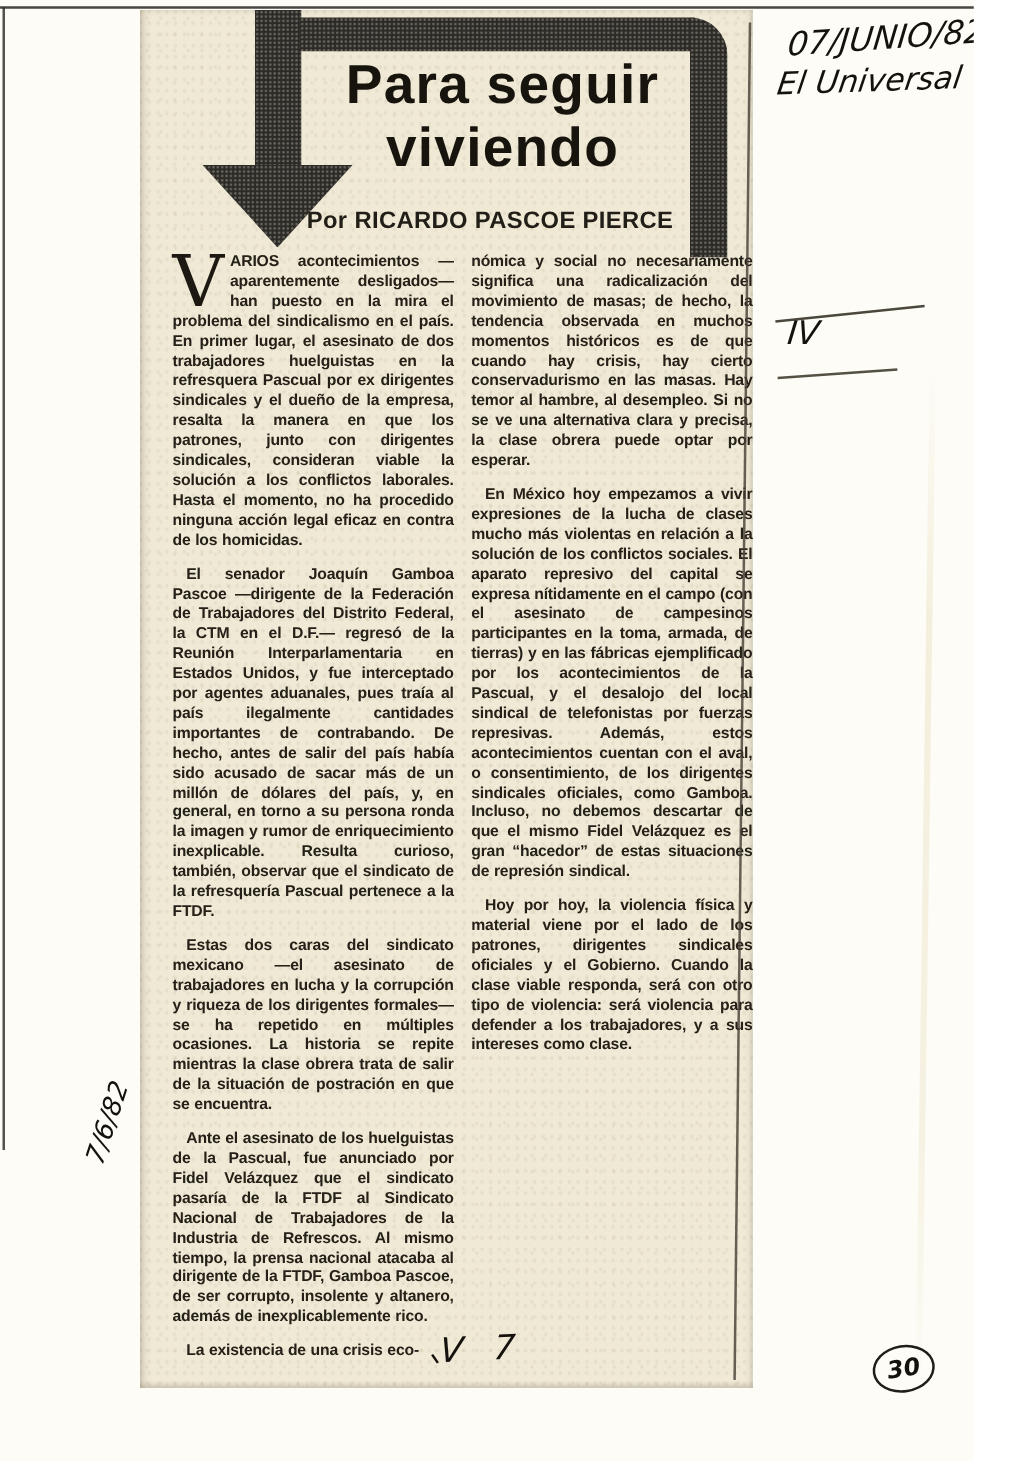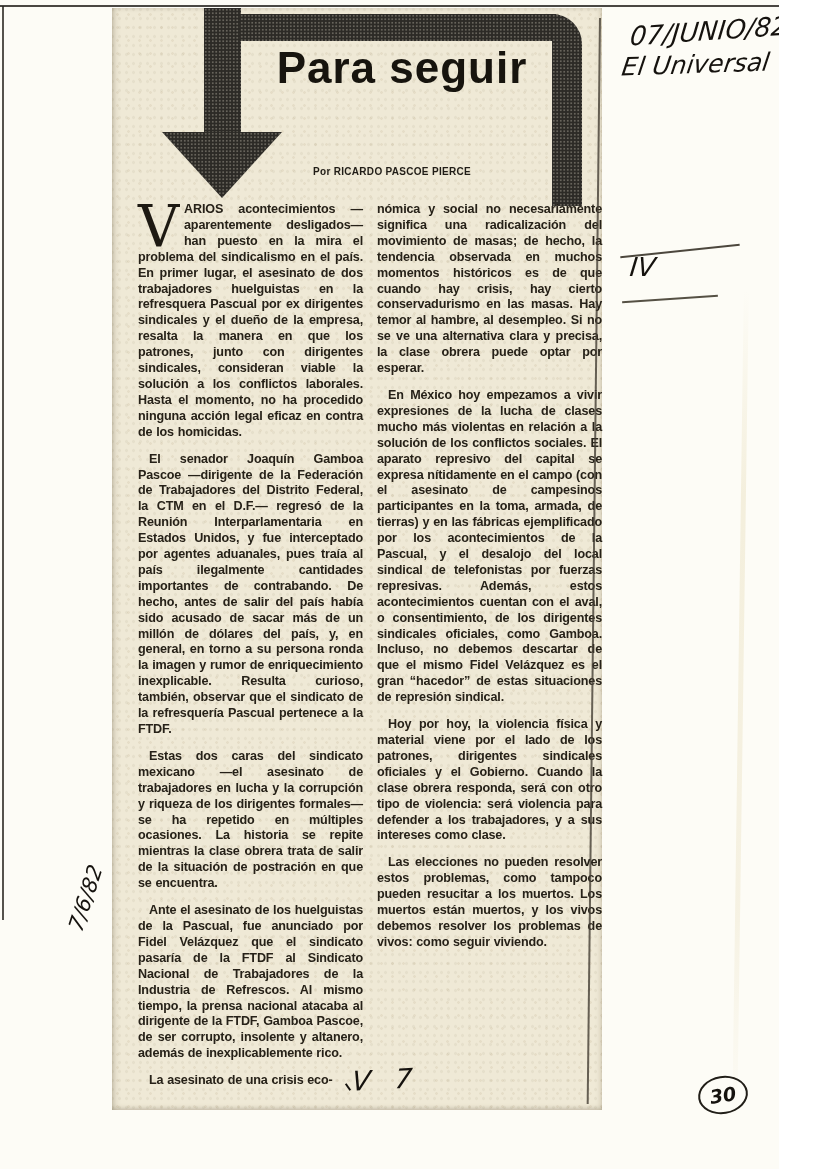--- a/index.html
+++ b/index.html
@@ -29,21 +29,21 @@
   .arrow-shaft{position:absolute;left:92px;top:0;width:37px;height:128px;}
   .arrow-head{position:absolute;left:50px;top:124px;width:120px;height:66px;
     clip-path:polygon(0 0,100% 0,50% 100%);}
   .band-top{position:absolute;left:128px;top:6px;width:316px;height:27px;}
   .band-right{position:absolute;left:440px;top:6px;width:30px;height:192px;border-top-right-radius:30px;}
 
   .title{position:absolute;left:140px;top:34px;width:300px;text-align:center;
     font-family:"Liberation Sans",sans-serif;font-weight:700;font-size:44px;line-height:51px;
     color:#17140e;letter-spacing:1px;}
   .byline{position:absolute;left:118px;top:158px;width:324px;text-align:center;
-    font-family:"Liberation Sans",sans-serif;font-weight:700;font-size:10px;color:#211d17;letter-spacing:.3px;}
+    font-family:"Liberation Sans",sans-serif;font-weight:700;font-size:19px;color:#211d17;letter-spacing:.3px;}
 
   .columns{position:absolute;left:26px;top:194px;width:464px;display:flex;gap:14px;}
   .col{width:225px;text-align:justify;font-family:"Liberation Sans",sans-serif;font-weight:700;
     font-size:12.6px;line-height:15.9px;color:#262118;letter-spacing:-.15px;word-spacing:.4px;}
   .col p{margin:11px 0 0 0;text-indent:11px;}
   .col p.first{margin-top:0;text-indent:0;}
   .dropcap{float:left;font-family:"DejaVu Serif",serif;font-weight:400;font-size:57px;line-height:43px;
     padding:3px 5px 0 0;color:#1d1912;}
 
   
@@ -71,37 +71,37 @@
 
   <div class="clipping">
 
     <div class="arrow-shaft halftone"></div>
     <div class="arrow-head halftone"></div>
     <div class="band-top halftone"></div>
     <div class="band-right halftone"></div>
 
     <div class="title">
       <div>Para seguir</div>
+      <div>viviendo</div>
     </div>
 
     <div class="byline">Por RICARDO PASCOE PIERCE</div>
 
     <div class="columns">
       <div class="col">
         <p class="first"><span class="dropcap">V</span><span>ARIOS acontecimientos —aparentemente desligados— han puesto en la mira el problema del sindicalismo en el país. En primer lugar, el asesinato de dos trabajadores huelguistas en la refresquera Pascual por ex dirigentes sindicales y el dueño de la empresa, resalta la manera en que los patrones, junto con dirigentes sindicales, consideran viable la solución a los conflictos laborales. Hasta el momento, no ha procedido ninguna acción legal eficaz en contra de los homicidas.</span></p>
         <p>El senador Joaquín Gamboa Pascoe —dirigente de la Federación de Trabajadores del Distrito Federal, la CTM en el D.F.— regresó de la Reunión Interparlamentaria en Estados Unidos, y fue interceptado por agentes aduanales, pues traía al país ilegalmente cantidades importantes de contrabando. De hecho, antes de salir del país había sido acusado de sacar más de un millón de dólares del país, y, en general, en torno a su persona ronda la imagen y rumor de enriquecimiento inexplicable. Resulta curioso, también, observar que el sindicato de la refresquería Pascual pertenece a la FTDF.</p>
         <p>Estas dos caras del sindicato mexicano —el asesinato de trabajadores en lucha y la corrupción y riqueza de los dirigentes formales— se ha repetido en múltiples ocasiones. La historia se repite mientras la clase obrera trata de salir de la situación de postración en que se encuentra.</p>
         <p>Ante el asesinato de los huelguistas de la Pascual, fue anunciado por Fidel Velázquez que el sindicato pasaría de la FTDF al Sindicato Nacional de Trabajadores de la Industria de Refrescos. Al mismo tiempo, la prensa nacional atacaba al dirigente de la FTDF, Gamboa Pascoe, de ser corrupto, insolente y altanero, además de inexplicablemente rico.</p>
-        <p>La asesinato de una crisis eco-</p>
+        <p>La existencia de una crisis eco-</p>
       </div>
       <div class="col">
         <p class="first" style="text-indent:0">nómica y social no necesariamente significa una radicalización del movimiento de masas; de hecho, la tendencia observada en muchos momentos históricos es de que cuando hay crisis, hay cierto conservadurismo en las masas. Hay temor al hambre, al desempleo. Si no se ve una alternativa clara y precisa, la clase obrera puede optar por esperar.</p>
         <p>En México hoy empezamos a vivir expresiones de la lucha de clases mucho más violentas en relación a la solución de los conflictos sociales. El aparato represivo del capital se expresa nítidamente en el campo (con el asesinato de campesinos participantes en la toma, armada, de tierras) y en las fábricas ejemplificado por los acontecimientos de la Pascual, y el desalojo del local sindical de telefonistas por fuerzas represivas. Además, estos acontecimientos cuentan con el aval, o consentimiento, de los dirigentes sindicales oficiales, como Gamboa. Incluso, no debemos descartar de que el mismo Fidel Velázquez es el gran “hacedor” de estas situaciones de represión sindical.</p>
-        <p>Hoy por hoy, la violencia física y material viene por el lado de los patrones, dirigentes sindicales oficiales y el Gobierno. Cuando la clase obrera responda, será con otro tipo de violencia: será violencia para defender a los trabajadores, y a sus intereses como clase.</p>
-        <p>Las elecciones no pueden resolver estos problemas, como tampoco pueden resucitar a los muertos. Los muertos están muertos, y los vivos debemos resolver los problemas de vivos: como seguir viviendo.</p>
+        <p>Hoy por hoy, la violencia física y material viene por el lado de los patrones, dirigentes sindicales oficiales y el Gobierno. Cuando la clase viable responda, será con otro tipo de violencia: será violencia para defender a los trabajadores, y a sus intereses como clase.</p>
       </div>
     </div>
 
     <div class="clip-right-line"></div>
   </div>
 
   <div class="hand hand-date">07/JUNIO/82</div>
   <div class="hand hand-source">El Universal</div>
 
   <div class="roman-line-top"></div>

